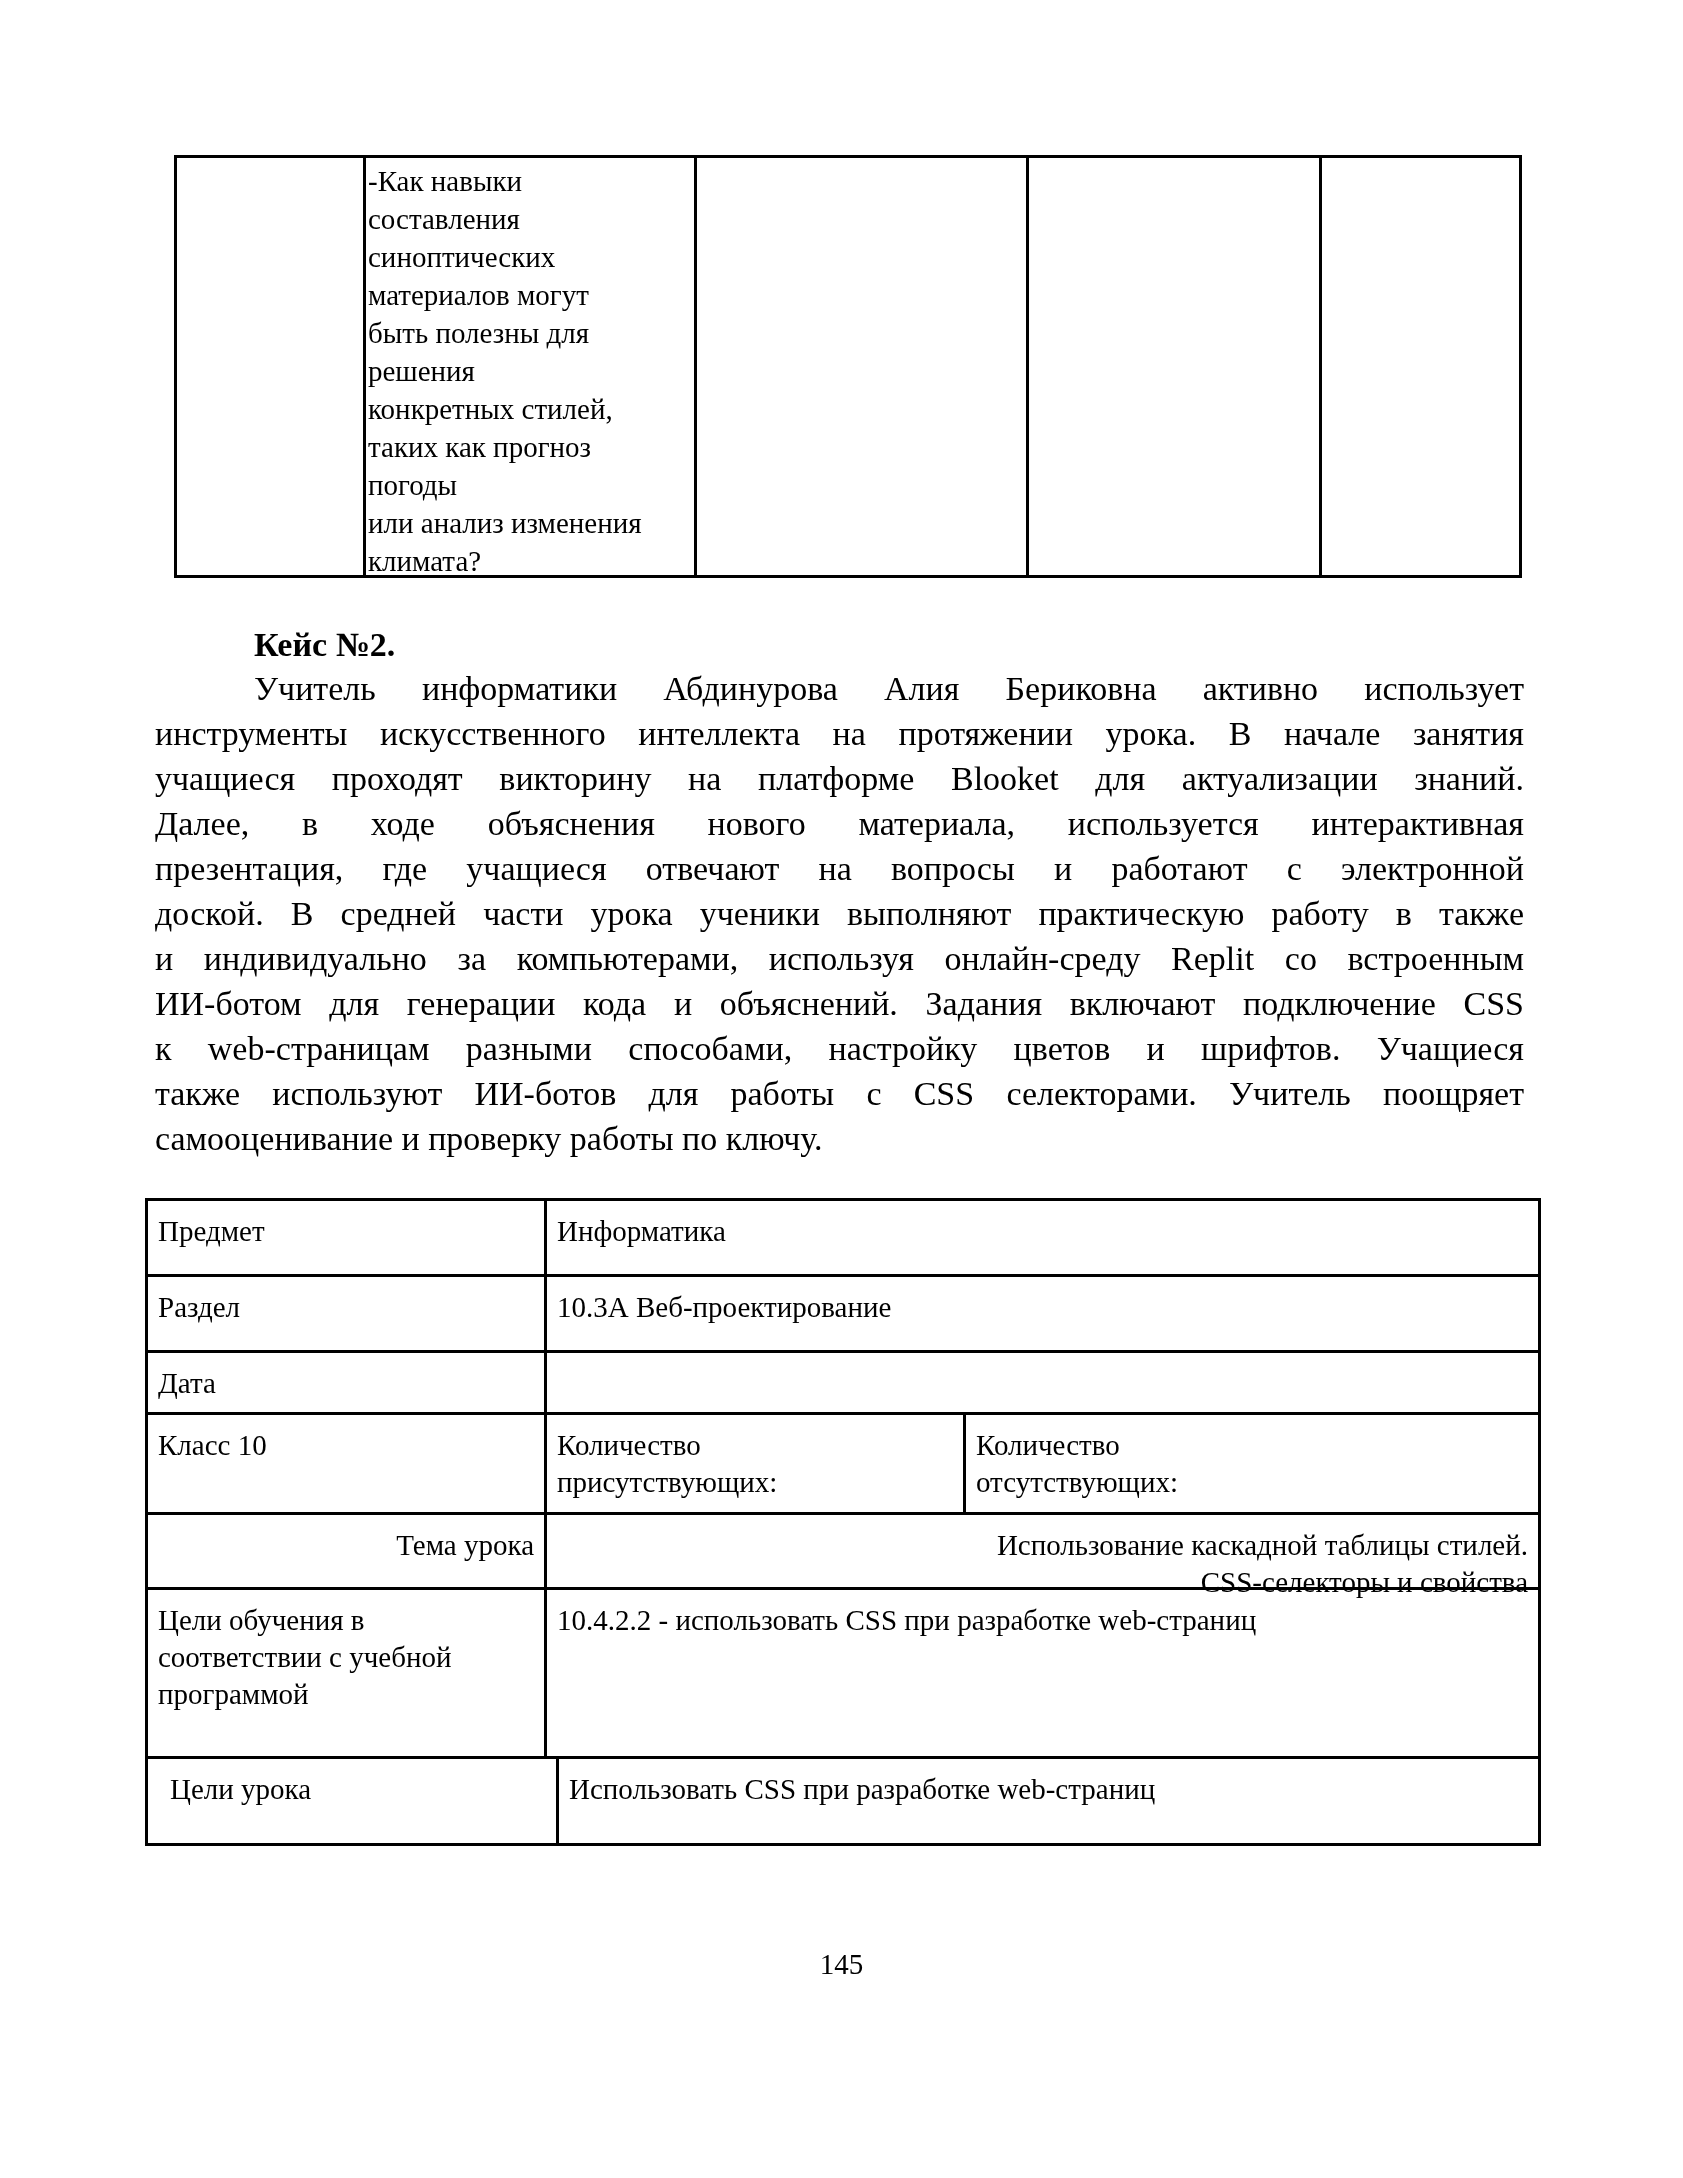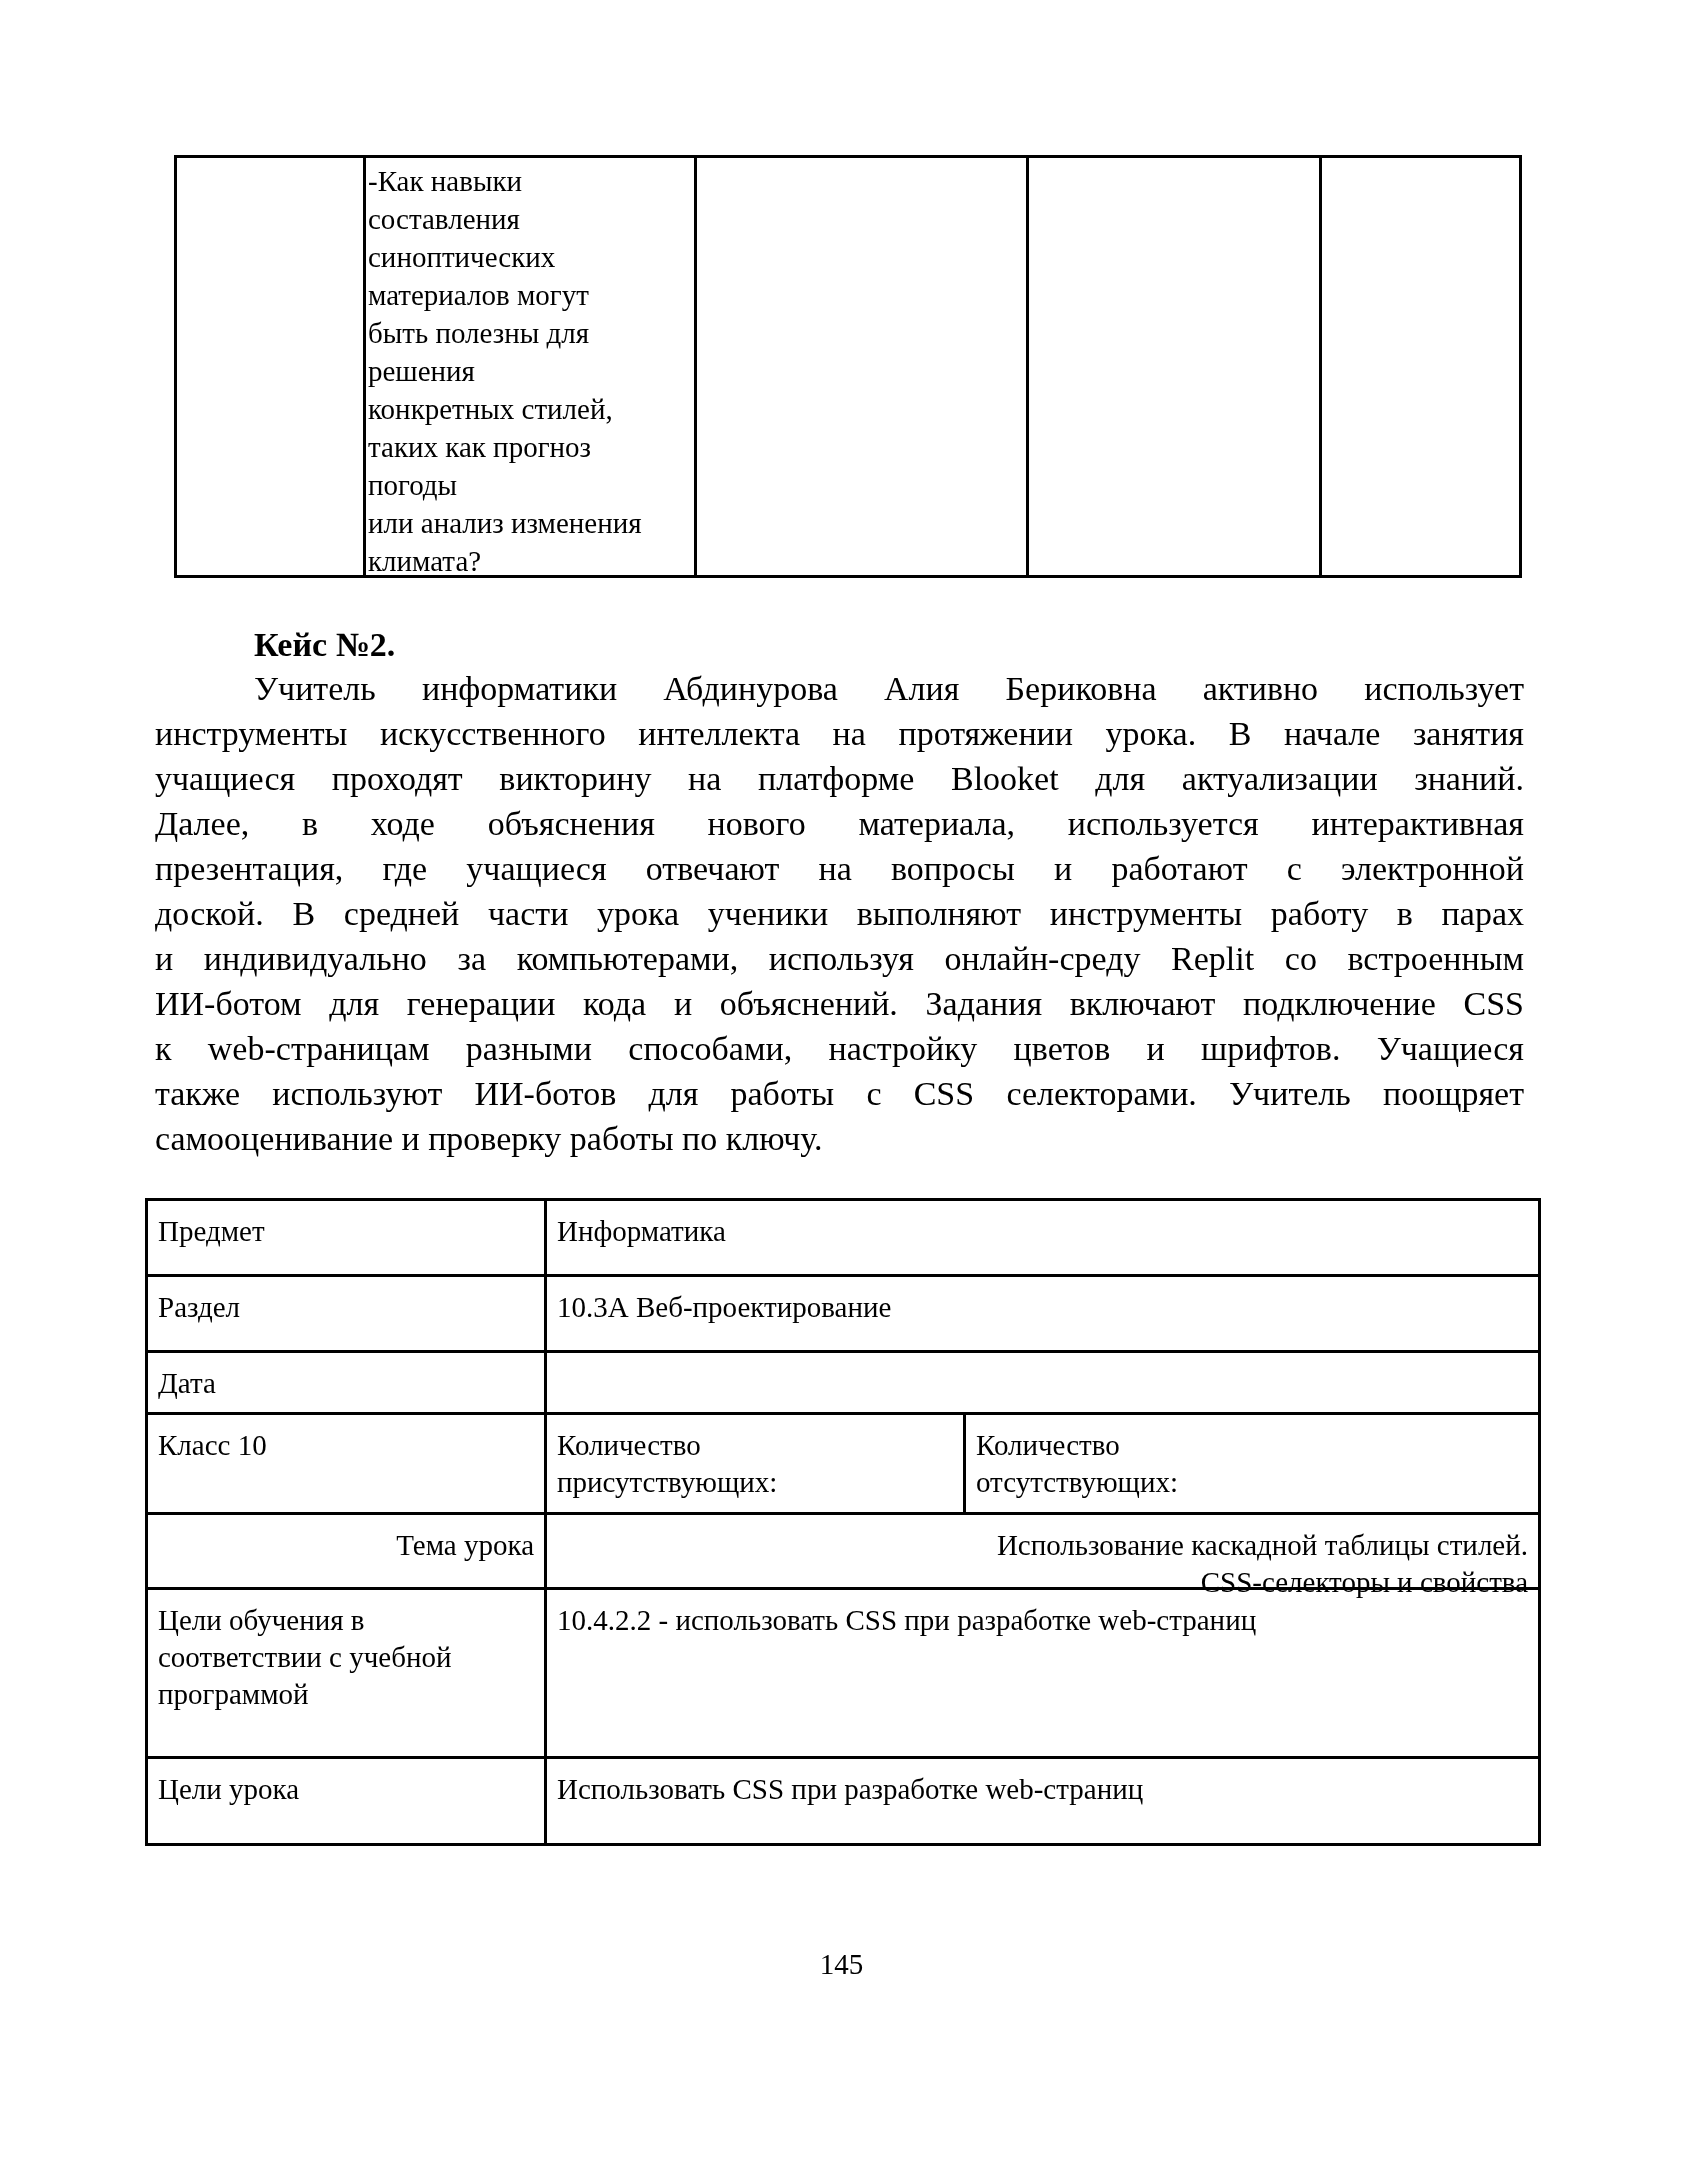--- a/index.html
+++ b/index.html
@@ -24,21 +24,21 @@
   #case-body .pl { display: block; text-align: justify; text-align-last: justify; white-space: nowrap; height: 45px; }
   #case-body .pl.first { padding-left: 99px; }
   #case-body .pl.last { text-align-last: left; }
   
   #case-body .pl span { display: block; text-align: justify; text-align-last: justify; }
   #case-body .pl.last span { text-align-last: left; }
 
   
   #t2 { left: 145px; top: 1198px; width: 1396px; border: 3px solid #000; box-sizing: border-box; }
   #t2 .row { display: flex; border-bottom: 3px solid #000; box-sizing: border-box; }
-  #t2 .row:last-child { border-bottom: none; }
+  #t2 .row:last-child { border-bottom: none; padding-left: 12px; }
   #t2 .cell { box-sizing: border-box; padding: 12px 10px 0 10px; font-size: 29px; line-height: 37px; }
   #t2 .lab { width: 399px; border-right: 3px solid #000; }
   #t2 .val { flex: 1; }
   #t2 .val-a { width: 419px; border-right: 3px solid #000; }
   #t2 .val-b { flex: 1; }
   #t2 .r1 { height: 76px; }
   #t2 .r2 { height: 76px; }
   #t2 .r3 { height: 63px; }
   #t2 .r4 { height: 62px; }
   #t2 .r5 { height: 100px; justify-content: space-between; }
@@ -84,21 +84,21 @@
   <div class="pl">
       <span>учащиеся проходят викторину на платформе Blooket для актуализации знаний.</span>
     </div>
   <div class="pl">
       <span>Далее, в ходе объяснения нового материала, используется интерактивная</span>
     </div>
   <div class="pl">
       <span>презентация, где учащиеся отвечают на вопросы и работают с электронной</span>
     </div>
   <div class="pl">
-      <span>доской. В средней части урока ученики выполняют инструменты работу в парах</span>
+      <span>доской. В средней части урока ученики выполняют практическую работу в также</span>
     </div>
   <div class="pl">
       <span>и индивидуально за компьютерами, используя онлайн-среду Replit со встроенным</span>
     </div>
   <div class="pl">
       <span>ИИ-ботом для генерации кода и объяснений. Задания включают подключение CSS</span>
     </div>
   <div class="pl">
       <span>к web-страницам разными способами, настройку цветов и шрифтов. Учащиеся</span>
     </div>

